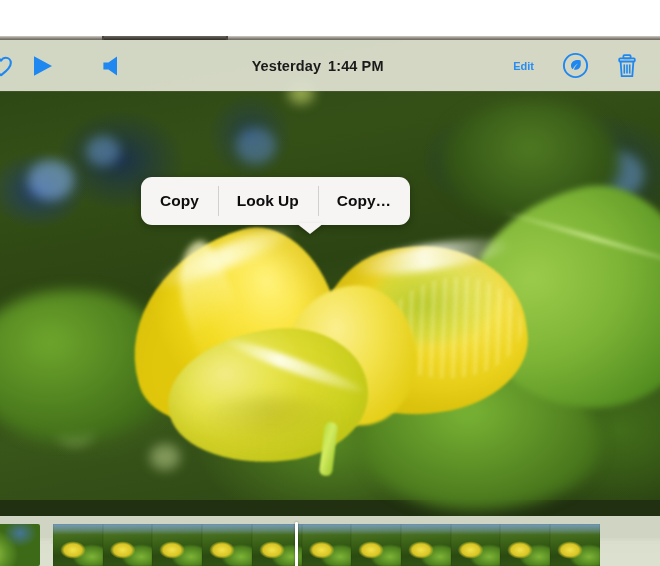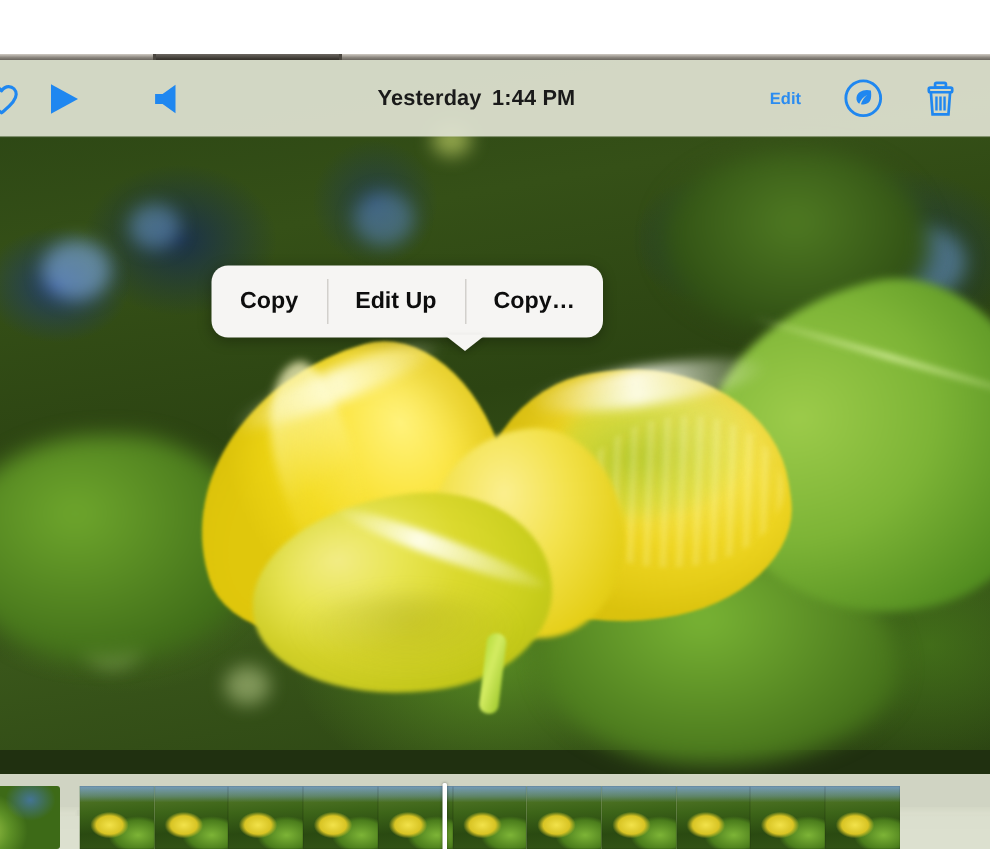--- a/index.html
+++ b/index.html
@@ -489,21 +489,21 @@
         <path class="bluestroke" stroke-width="1.8" d="M5.6 8.6 L6.7 23.2 L17.3 23.2 L18.4 8.6"></path>
         <line x1="9.3" y1="11.4" x2="9.3" y2="20.6" class="bluestroke" stroke-width="1.6"></line>
         <line x1="12" y1="11.4" x2="12" y2="20.6" class="bluestroke" stroke-width="1.6"></line>
         <line x1="14.7" y1="11.4" x2="14.7" y2="20.6" class="bluestroke" stroke-width="1.6"></line>
       </svg>
     </div>
   </div>
 
   <div id="ctx-menu">
     <div class="ctx-item">Copy</div>
-    <div class="ctx-item">Edit Up</div>
+    <div class="ctx-item">Look Up</div>
     <div class="ctx-item">Copy…</div>
   </div>
   <div id="ctx-caret"></div>
 
   <div id="scrubber-bar">
     <div id="thumb-prev"></div>
     <div id="filmstrip">
       <div class="frame"></div>
       <div class="frame"></div>
       <div class="frame"></div>

